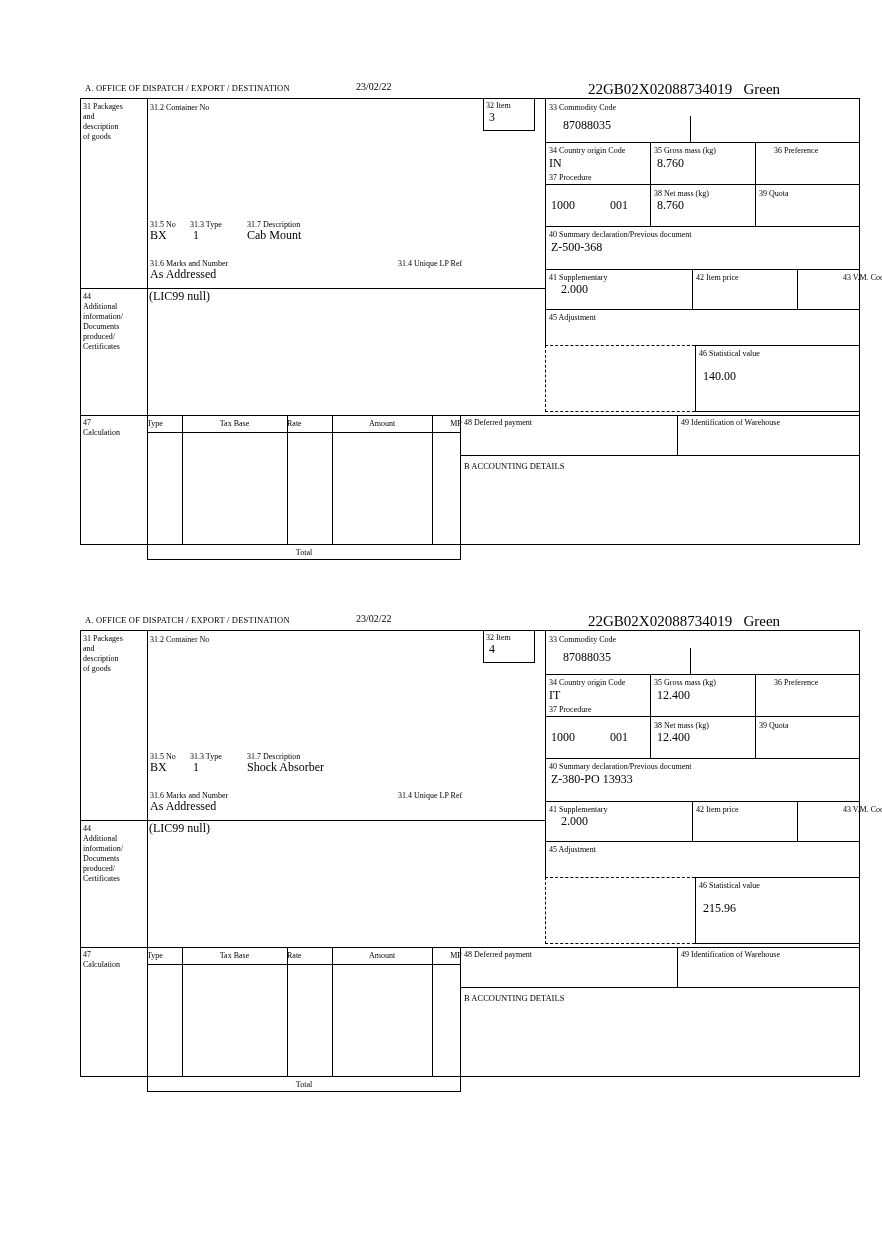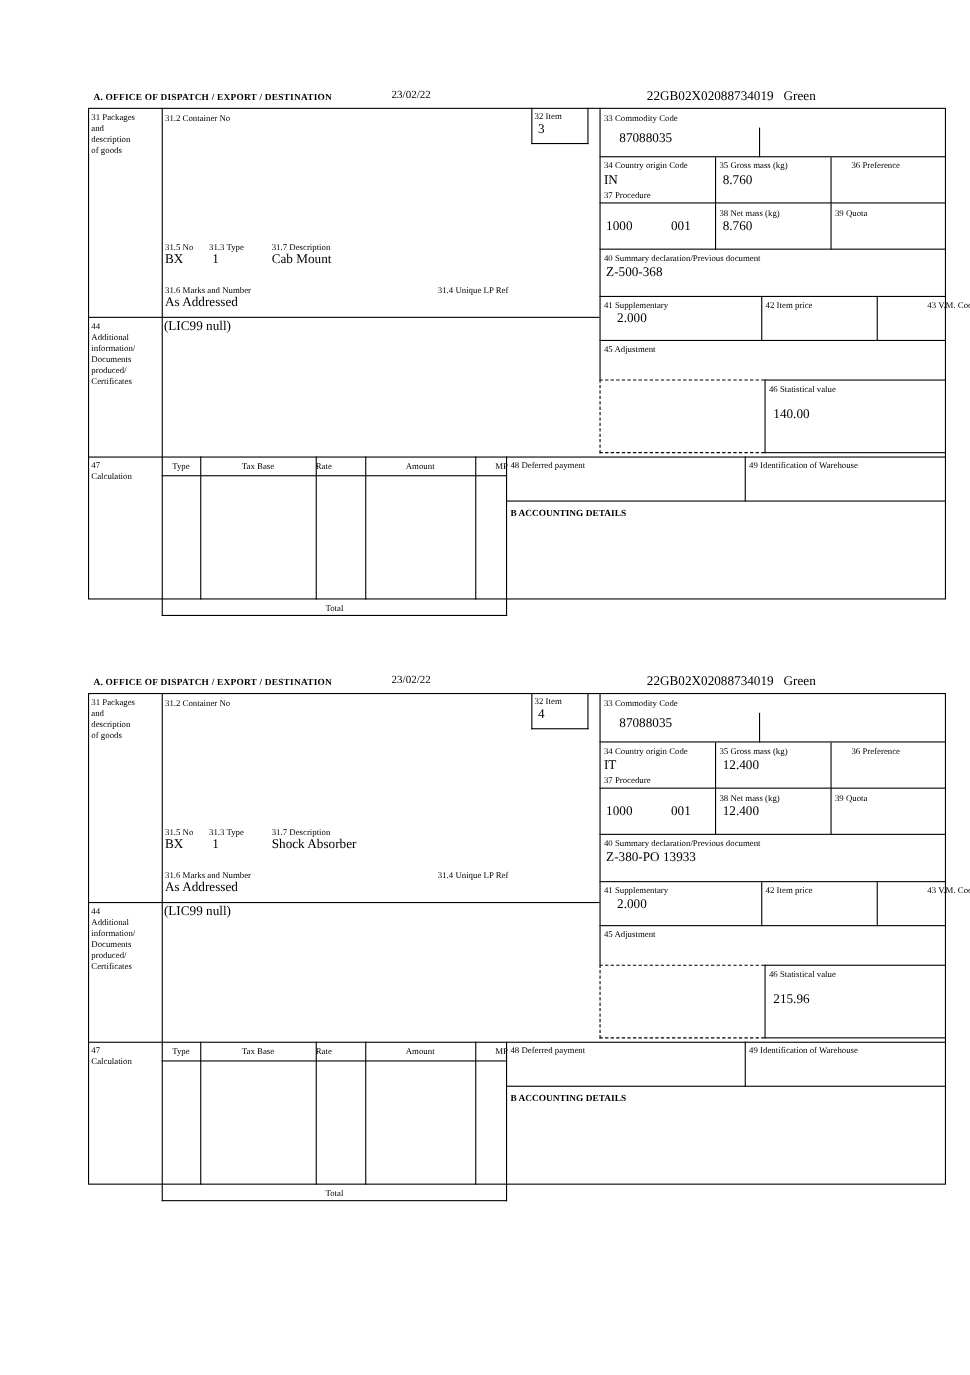--- a/index.html
+++ b/index.html
@@ -4,21 +4,21 @@
 <style>
   *{margin:0;padding:0;box-sizing:border-box}
   html,body{background:#fff}
   body{width:882px;height:1250px;position:relative;font-family:"Liberation Serif",serif;color:#000;overflow:hidden}
   .page{position:absolute;inset:0}
   .form{position:absolute;left:80px;width:781px;height:482px}
   #form1{top:80px}
   #form2{top:612px}
   .lbl{position:absolute;font-size:8px;line-height:1.25;white-space:nowrap}
   .pre{white-space:pre-line}
-  .bold{font-weight:bold}
+  .bold{font-weight:normal}
   .val{position:absolute;font-size:12px;line-height:1.1;white-space:pre}
   .ln{position:absolute;background:#000}
   .bx{position:absolute}
   .outer{position:absolute;left:0;top:18px;width:780px;height:447px;border:1px solid #000}
   
   .v67{left:67px;top:18px;width:1px;height:462px}
   .v102{left:102px;top:335px;width:1px;height:130px}
   .v207{left:207px;top:335px;width:1px;height:130px}
   .v252{left:252px;top:335px;width:1px;height:130px}
   .v352{left:352px;top:335px;width:1px;height:130px}
@@ -42,21 +42,21 @@
   .b41{left:465px;top:190px;width:147px;height:40px;border-left:1px solid #000;border-bottom:1px solid #000}
   .b42{left:612px;top:190px;width:105px;height:40px;border-left:1px solid #000;border-bottom:1px solid #000}
   .b43{left:717px;top:190px;width:63px;height:40px;border-left:1px solid #000;border-bottom:1px solid #000}
   .b45{left:465px;top:230px;width:315px;height:35px;border-left:1px solid #000}
   .bdash{left:465px;top:265px;width:150px;height:67px;border:1px dashed #000;border-right:none}
   .b46{left:615px;top:265px;width:165px;height:67px;border:1px solid #000;border-right:none}
   .trow{left:67px;top:465px;width:314px;height:15px;border-bottom:1px solid #000}
   
   .t-office{left:5px;top:3px;font-size:8.5px;letter-spacing:.2px}
   .t-date{left:276px;top:1px;font-size:10px}
-  .t-ref{left:508px;top:1px;font-size:12px}
+  .t-ref{left:508px;top:1px;font-size:15px}
   .t-b31{left:3px;top:22px;width:62px}
   .t-b44{left:3px;top:212px;width:62px}
   .t-b47{left:3px;top:338px;width:62px}
   .t-b312{left:70px;top:23px}
   .t-b32{left:406px;top:21px}
   .t-b33{left:469px;top:23px}
   .t-b34{left:469px;top:66px}
   .t-b35{left:574px;top:66px}
   .t-b36{left:694px;top:66px}
   .t-b37{left:469px;top:93px}
@@ -69,21 +69,21 @@
   .t-b316{left:70px;top:179px}
   .t-b314{left:318px;top:179px}
   .t-b41{left:469px;top:193px}
   .t-b42{left:616px;top:193px}
   .t-b43{left:763px;top:193px}
   .t-b45{left:469px;top:233px}
   .t-b46{left:619px;top:269px}
   .t-b48{left:384px;top:338px}
   .t-b49{left:601px;top:338px}
   .t-acc{left:384px;top:381px;font-size:8.5px}
-  .t-ct{left:67px;top:339px;width:35px;text-align:center}
+  .t-ct{left:67px;top:339px;width:35px;text-align:left}
   .t-ctb{left:102px;top:339px;width:105px;text-align:center}
   .t-cr{left:207px;top:339px;width:45px;text-align:left}
   .t-ca{left:252px;top:339px;width:100px;text-align:center}
   .t-cmp{left:352px;top:339px;width:48px;text-align:center}
   .t-total{left:67px;top:468px;width:314px;text-align:center}
   
   .t-item{left:409px;top:31px}
   .t-comm{left:483px;top:39px}
   .t-co{left:469px;top:77px}
   .t-gm{left:577px;top:77px}

